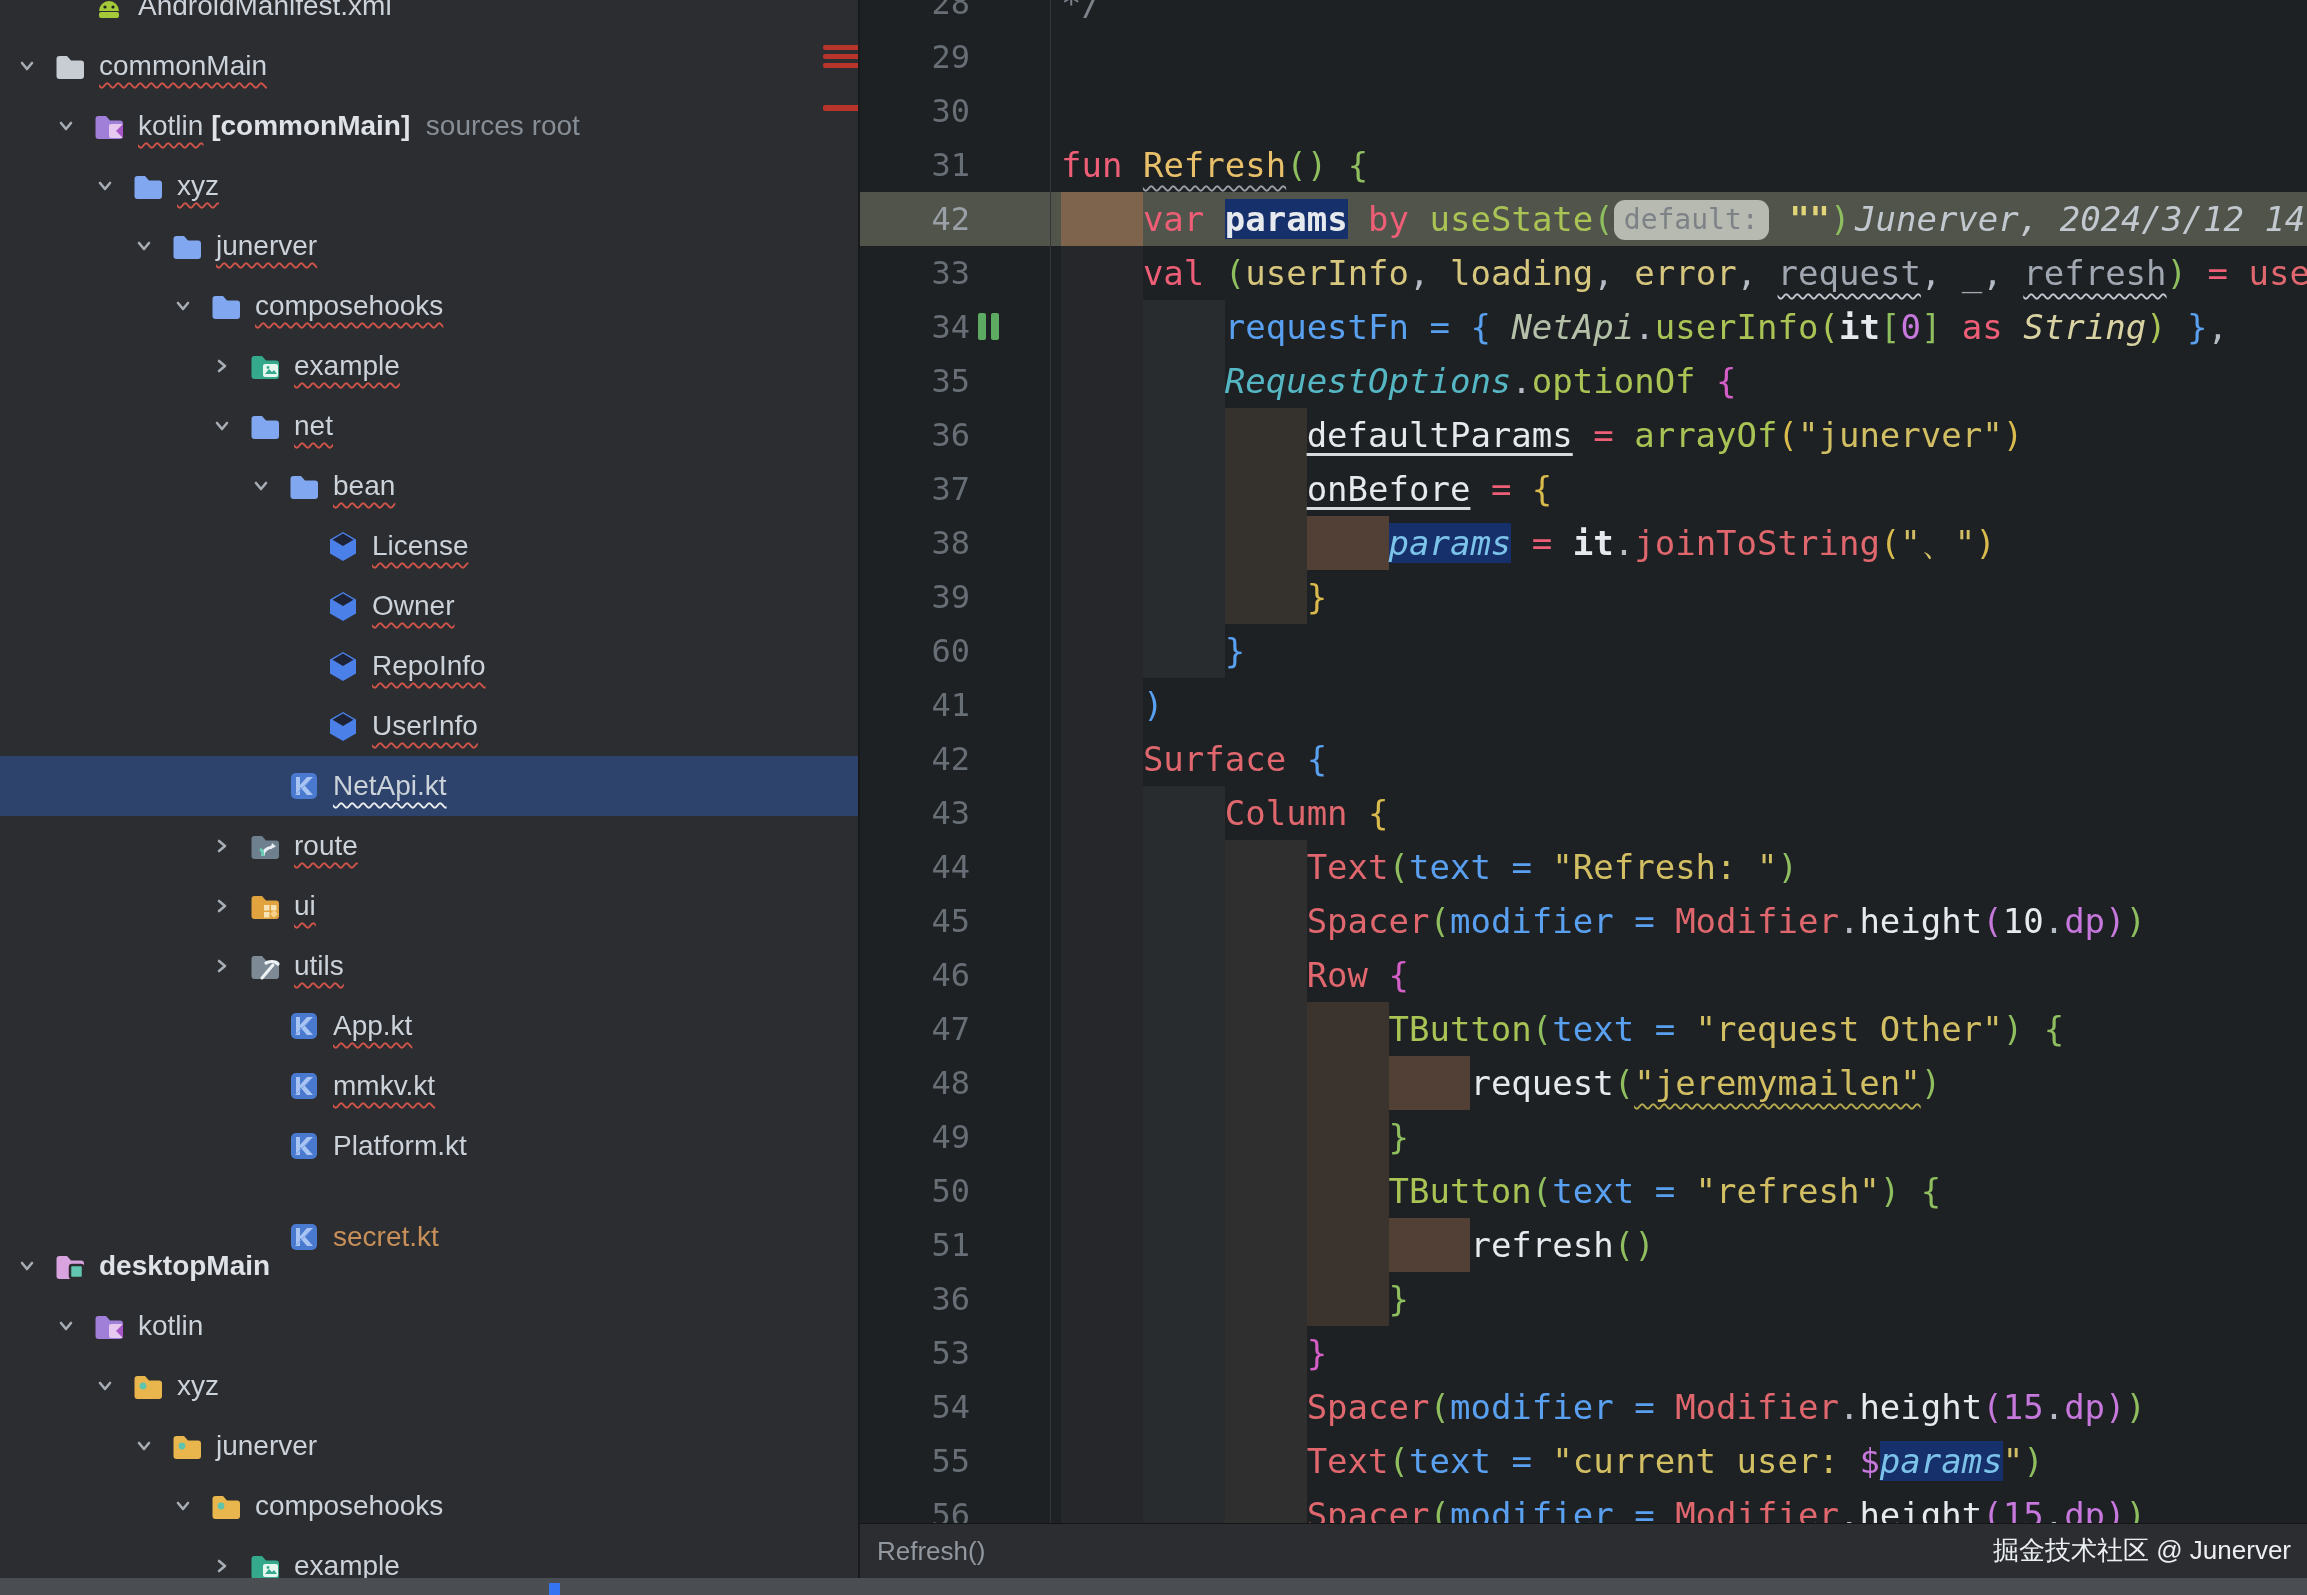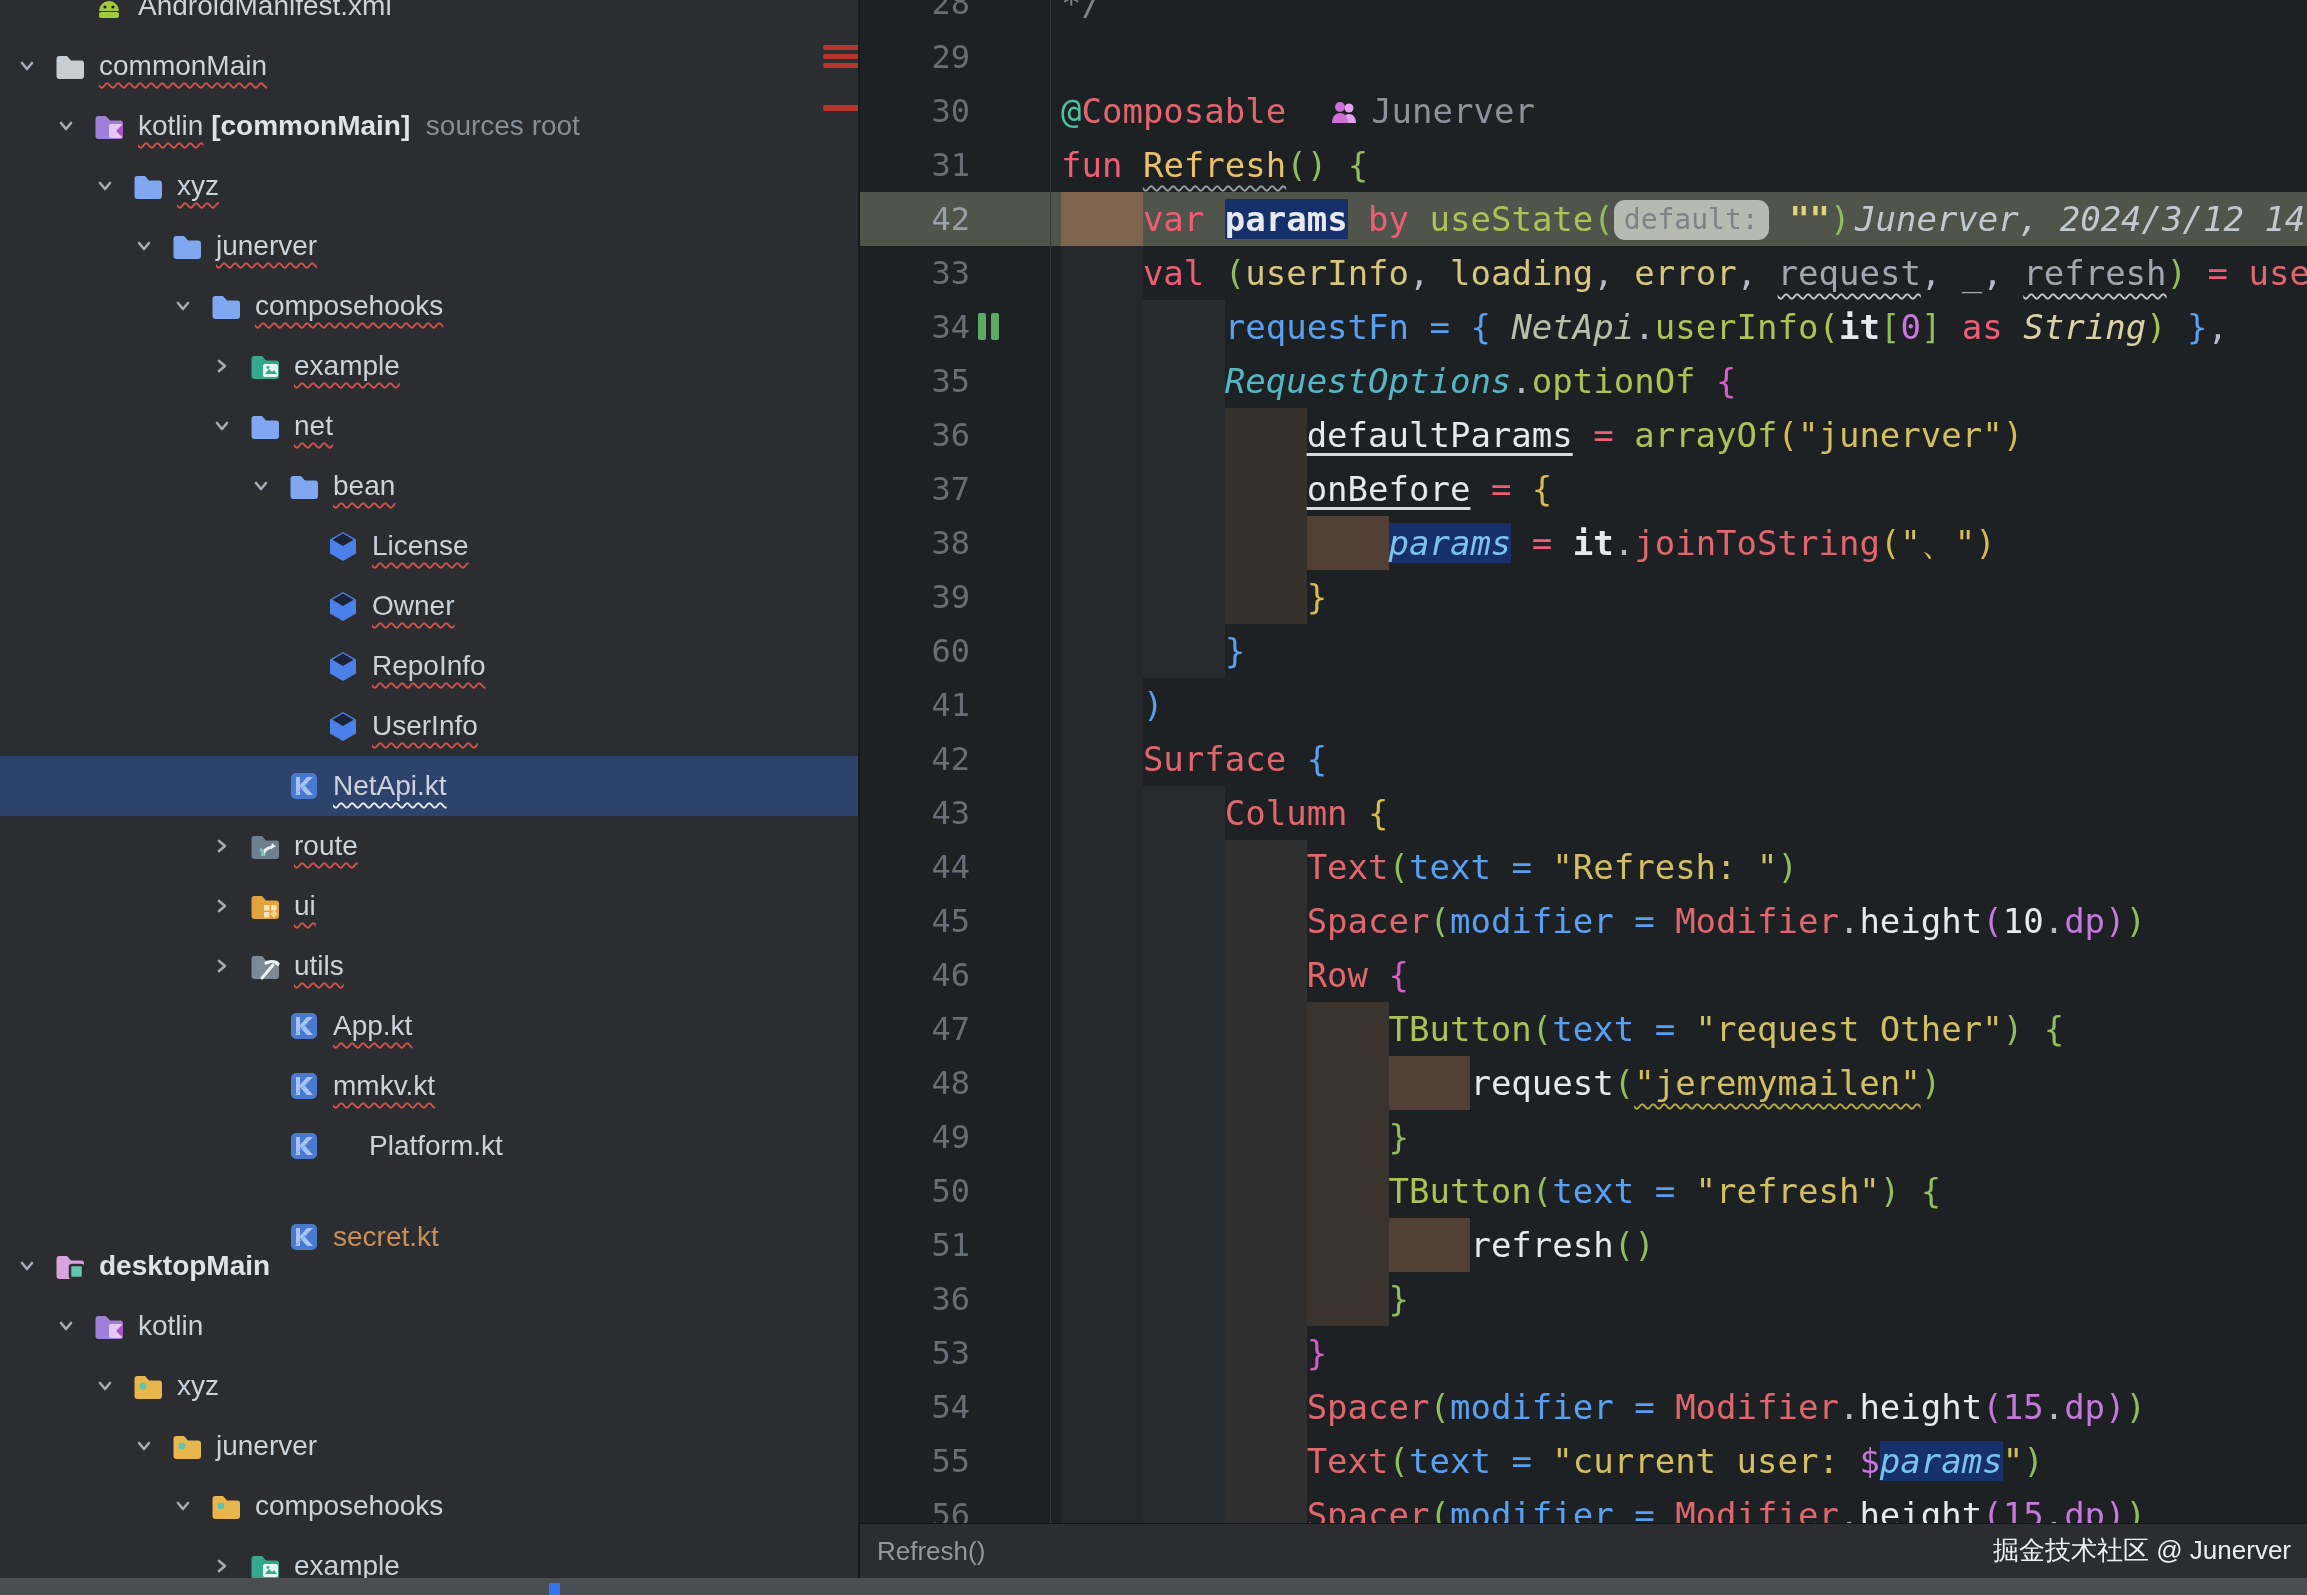--- a/index.html
+++ b/index.html
@@ -280,21 +280,21 @@
           <div class="tree-inner" style="left: 287px;">
             <span class="ticon" style="margin-left: 0px;"><svg width="34" height="34" viewBox="0 0 34 34">
                 <rect x="4" y="4" width="26" height="26" rx="5" fill="#4a7ad0"></rect>
                 <path d="M9 8 h4 v8 l7-8 h6 l-8 9 8 9 h-6 l-7-8 v8 h-4 Z" fill="#a8c4f2"></path>
                 <line x1="8" y1="26" x2="26" y2="8" stroke="#7ca0e8" stroke-width="1"></line>
               </svg></span>
             <span class="tlabel"><span class="sq-red">mmkv.kt</span></span>
           </div>
         </div>
         <div class="tree-row" style="top: 1116px;">
-          <div class="tree-inner" style="left: 287px; gap: 36px;">
+          <div class="tree-inner" style="left: 287px;">
             <span class="ticon" style="margin-left: 0px;"><svg width="34" height="34" viewBox="0 0 34 34">
                 <rect x="4" y="4" width="26" height="26" rx="5" fill="#4a7ad0"></rect>
                 <path d="M9 8 h4 v8 l7-8 h6 l-8 9 8 9 h-6 l-7-8 v8 h-4 Z" fill="#a8c4f2"></path>
                 <line x1="8" y1="26" x2="26" y2="8" stroke="#7ca0e8" stroke-width="1"></line>
               </svg></span>
             <span class="tlabel"><span>Platform.kt</span></span>
           </div>
         </div>
         <div class="tree-row" style="top: 1207px;">
           <div class="tree-inner" style="left: 287px;">
@@ -395,26 +395,20 @@
         <div class="cl" style="top: -24px;">
           <span class="lnum">28</span>
           <span class="code"><span class="cmt">*/</span></span>
         </div>
         <div class="cl" style="top: 30px;">
           <span class="lnum">29</span>
           <span class="code"></span>
         </div>
         <div class="cl" style="top: 84px;">
           <span class="lnum">30</span>
-          <span class="code"><span class="at">@</span><span class="comp">Composable</span><span>  </span><span class="inl-icon"><svg width="32" height="28" viewBox="0 0 32 28">
-                <circle cx="18" cy="9" r="4.5" fill="#e2a3e8"></circle>
-                <path d="M11 24 c0-6 3.5-9 7-9 s7 3 7 9 Z" fill="#e2a3e8"></path>
-                <circle cx="9" cy="8" r="5" fill="#cf6fd8"></circle>
-                <path d="M1 24 c0-7 4-10 8-10 s8 3 8 10 Z" fill="#cf6fd8"></path>
-              </svg></span><span class="hint">Junerver</span></span>
         </div>
         <div class="cl" style="top: 138px;">
           <span class="lnum">31</span>
           <span class="code"><span class="kw">fun</span><span> </span><span class="fnd sqg">Refresh</span><span class="br-g">()</span><span> </span><span class="br-g">{</span></span>
         </div>
         <div class="cl cur" style="top: 192px;">
           <div class="band b-bb" style="left: calc(0ch + 201px); width: 4ch;"></div>
           <span class="lnum">42</span>
           <span class="code"><span>    </span><span class="kw">var</span><span> </span><span class="white bold sel">params</span><span> </span><span class="kw">by</span><span> </span><span class="fn">useState</span><span class="br-g">(</span><span class="chip">default:</span><span> </span><span class="estr">""</span><span class="br-g">)</span></span>
           <span class="blame">Junerver, 2024/3/12 14</span>

